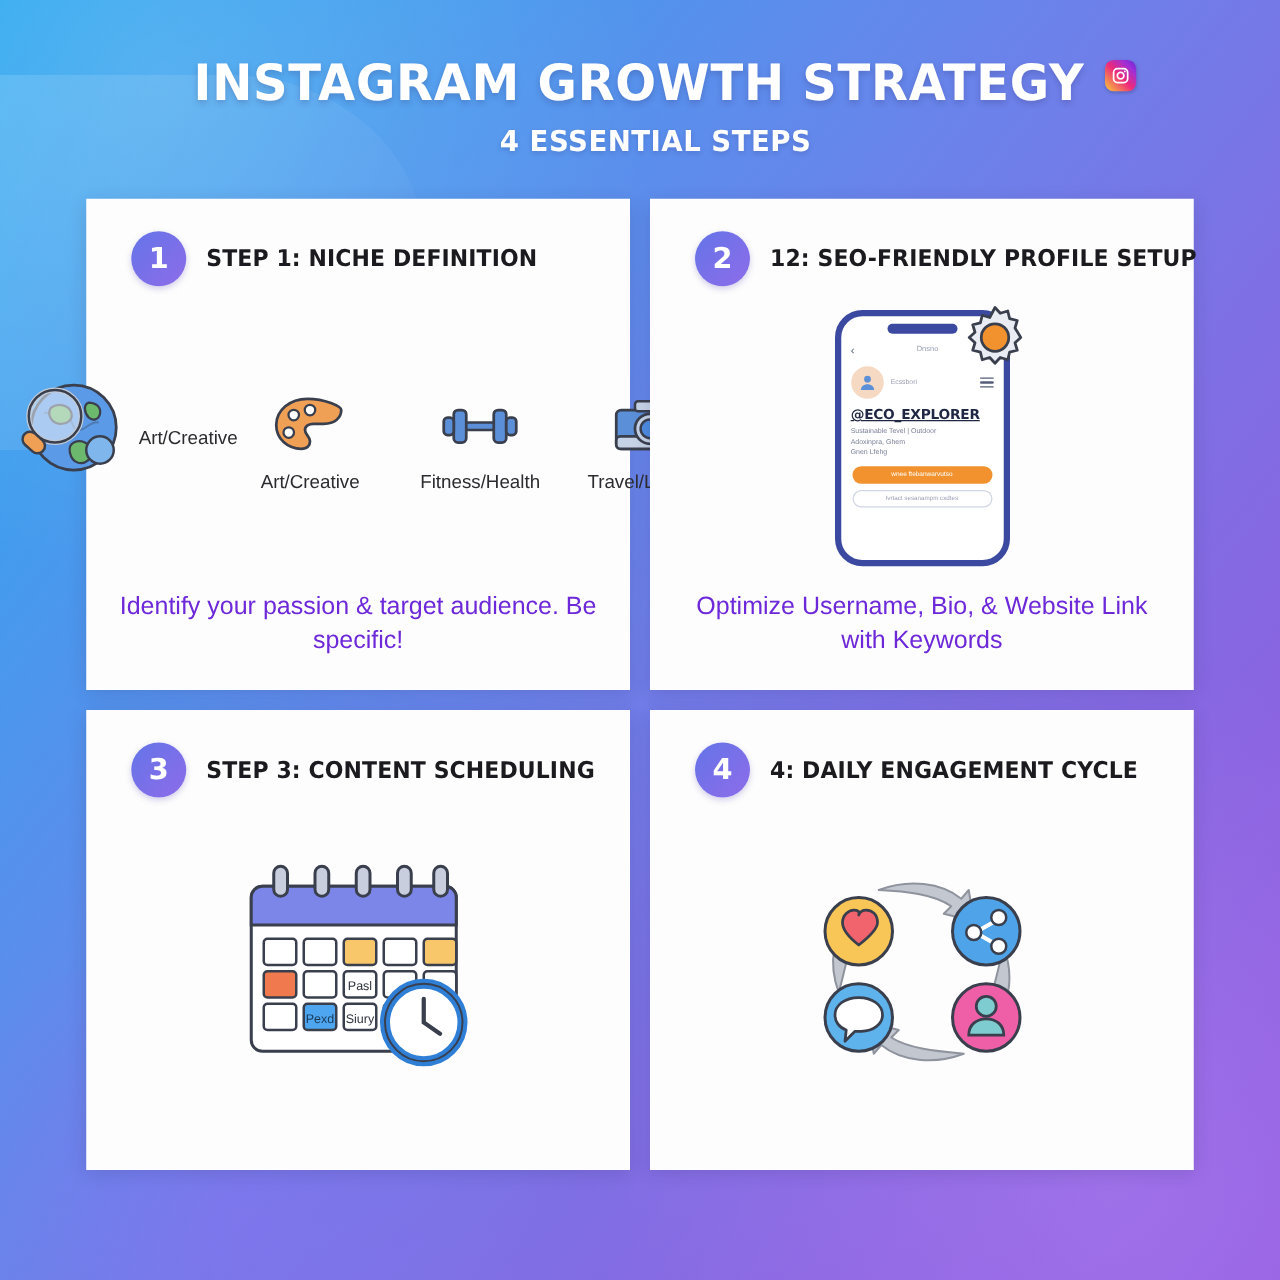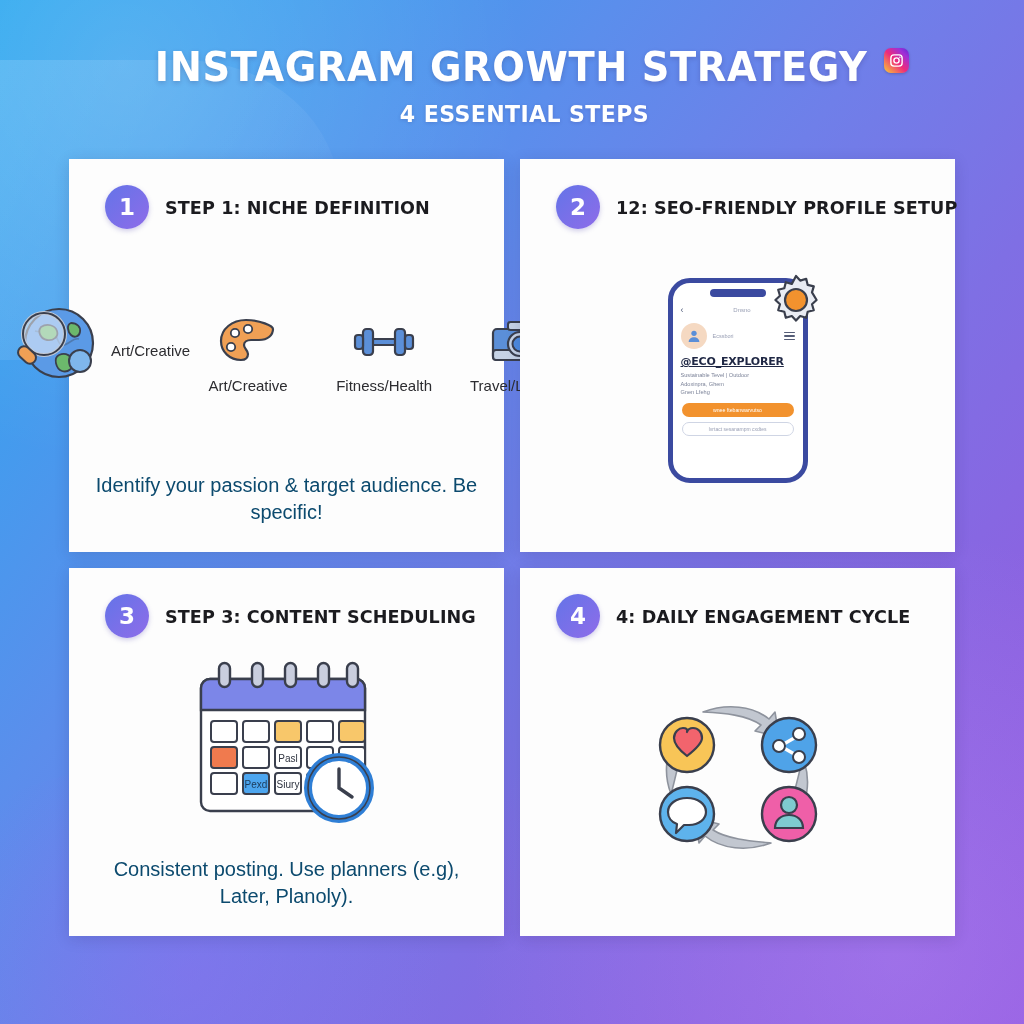--- a/index.html
+++ b/index.html
@@ -120,21 +120,21 @@
     white-space: nowrap;
   }
   .card-art {
     flex: 1 1 auto;
     width: 100%;
     display: flex; align-items: center; justify-content: center;
   }
   .card-desc {
     font-size: 20px;
     line-height: 1.35;
-    color: #0c4a6e;
+    color: #6d28d9;
     text-align: center;
     padding-bottom: 6px;
   }
 
   
   .niche { display: flex; flex-direction: row; align-items: center; gap: 2px; }
   .globe-label, .niche-label {
     font-size: 15px; color: #2c2c30;
   }
   .niche-row { display: flex; gap: 24px; margin-top: 8px; }
@@ -322,20 +322,21 @@
             </div>
           </div>
           <span class="gear">
             <svg width="56" height="56" viewBox="0 0 56 56">
               <path d="M28 4l4.2 4.6 6-1.8 1.5 6.1 6.1 1.5-1.8 6L48.6 28l-4.6 4.2 1.8 6-6.1 1.5-1.5 6.1-6-1.8L28 48.6l-4.2-4.6-6 1.8-1.5-6.1-6.1-1.5 1.8-6L7.4 28l4.6-4.2-1.8-6 6.1-1.5 1.5-6.1 6 1.8z" fill="#e9ecf3" stroke="#3a3f4d" stroke-width="2.2" stroke-linejoin="round"></path>
               <circle cx="28" cy="28" r="11" fill="#f2922e" stroke="#3a3f4d" stroke-width="2.2"></circle>
             </svg>
           </span>
         </div>
       </div>
+      <div class="card-desc">Optimize Username, Bio, &amp; Website Link with Keywords</div>
     </div>
 
     <div class="card">
       <div class="card-head">
         <div class="num-badge">3</div>
         <div class="card-title">STEP 3: CONTENT SCHEDULING</div>
       </div>
       <div class="card-art">
         <div class="cal-wrap">
           <svg width="200" height="172" viewBox="0 0 200 172">
@@ -375,21 +376,20 @@
               <text x="101" y="129">Siury</text>
             </g>
             <g>
               <circle cx="152" cy="129" r="31" fill="#ffffff" stroke="#2f7fd6" stroke-width="8"></circle>
               <circle cx="152" cy="129" r="31" fill="none" stroke="#3a3f4d" stroke-width="1.6"></circle>
               <path d="M152 110v19l13 9" stroke="#3a3f4d" stroke-width="3.4" fill="none" stroke-linecap="round"></path>
             </g>
           </svg>
         </div>
       </div>
-      <div class="card-desc">Consistent posting. Use planners (e.g), Later, Planoly).</div>
     </div>
 
     <div class="card">
       <div class="card-head">
         <div class="num-badge">4</div>
         <div class="card-title">4: DAILY ENGAGEMENT CYCLE</div>
       </div>
       <div class="card-art">
         <div class="cycle-wrap">
           <svg width="186" height="166" viewBox="0 0 186 166">

